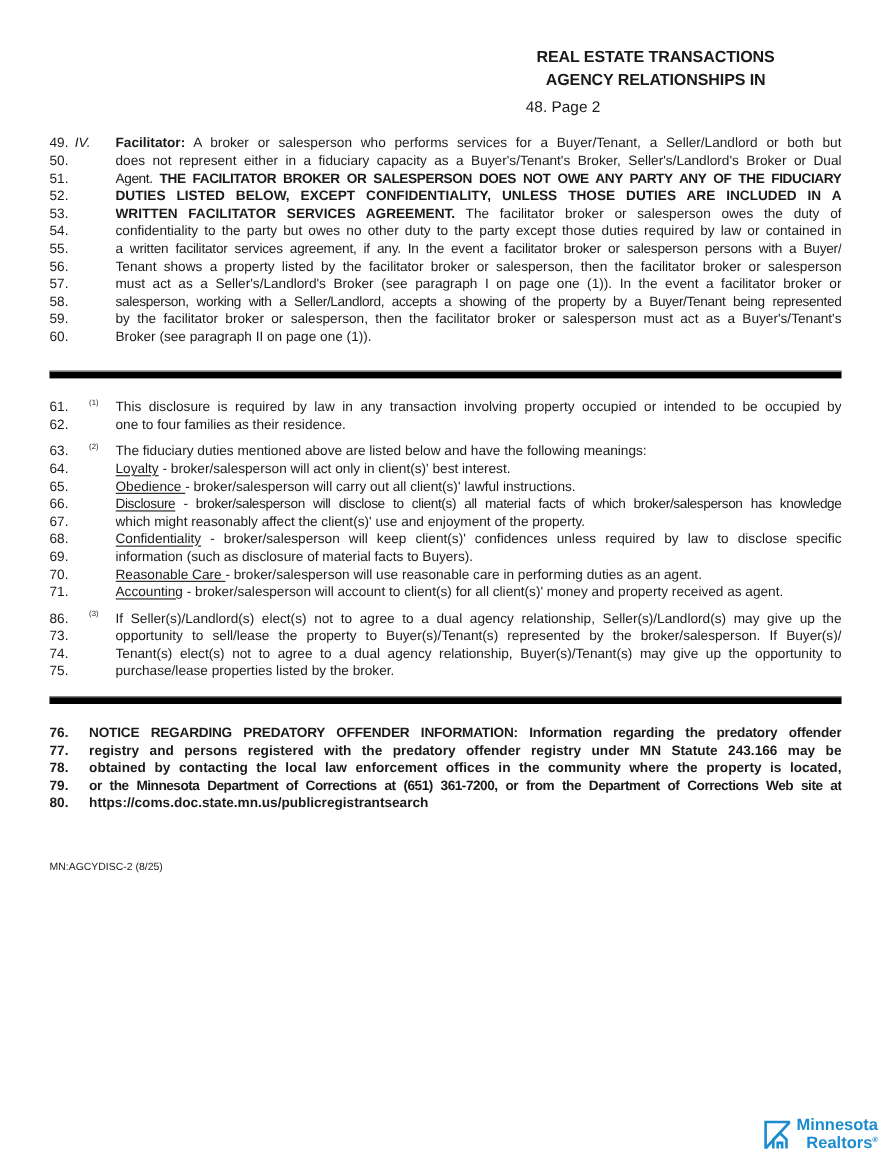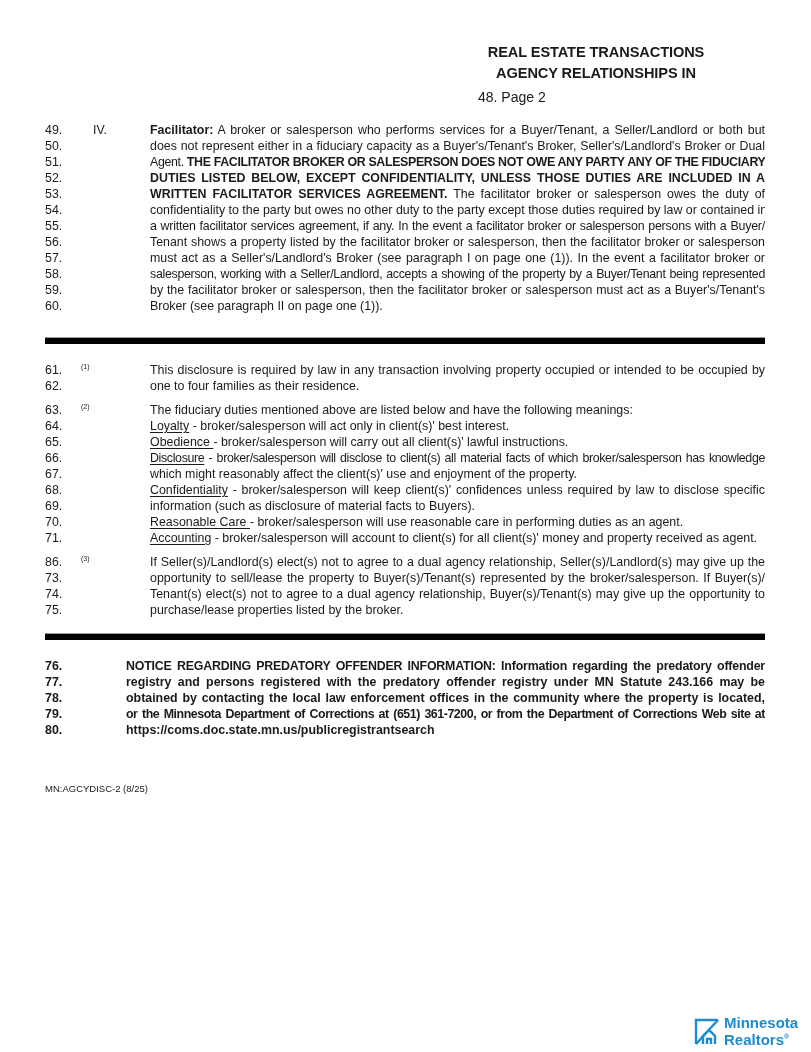--- a/index.html
+++ b/index.html
@@ -3,31 +3,31 @@
   <meta charset="utf-8">
   <style>
     html, body { margin: 0; padding: 0; background: #ffffff; }
     body { width: 811px; height: 1052px; position: relative; overflow: hidden;
       font-family: "Liberation Sans", sans-serif; color: #1a1a1a; }
     .title { position: absolute; left: 460px; width: 272px; top: 42px; text-align: center;
       font-weight: bold; font-size: 14.6px; line-height: 21px; letter-spacing: -0.1px; }
     .pageno { position: absolute; left: 478px; top: 89px; font-size: 14px; }
     .line { position: absolute; left: 45px; right: 46px; height: 16px; font-size: 12.4px; line-height: 16px; white-space: nowrap; }
     .ln { position: absolute; left: 0; width: 30px; }
-    .roman { position: absolute; left: 48px; }
+    .roman { position: absolute; left: 23px; font-style: italic; }
     .sup { position: absolute; left: 36px; top: -3px; font-size: 7px; }
-    .txt { position: absolute; left: 60px; right: 0; text-align: justify; text-align-last: justify; overflow: hidden; margin-left: 45px; }
+    .txt { position: absolute; left: 60px; right: 0; text-align: justify; text-align-last: justify; overflow: hidden; }
     .txt.last { text-align-last: left; }
     .u { text-decoration: underline; text-underline-offset: 2px; }
     .rule { position: absolute; left: 45px; right: 46px; height: 6px; background: #000; border-top: 1px solid #9a9a9a; }
     .bold-line .txt, .bold-line .ln { font-weight: bold; }
     .bold-line .txt { left: 36px; }
     .footer-code { position: absolute; left: 45px; top: 783px; font-size: 9.5px; }
     .logo { position: absolute; left: 694px; top: 1016px; display: flex; align-items: center; }
-    .logo-text { color: #1d8ccf; font-weight: bold; font-size: 15px; line-height: 14px; margin-left: 4px; }
+    .logo-text { color: #1d8ccf; font-weight: bold; font-size: 15px; line-height: 14px; margin-left: 4px; text-align: right; }
     .logo-text sup { font-size: 7px; }
   </style>
 </head>
 <body>
 
 <div>
   <div class="title">
     <div>REAL ESTATE TRANSACTIONS</div>
     <div>AGENCY RELATIONSHIPS IN</div>
   </div>

